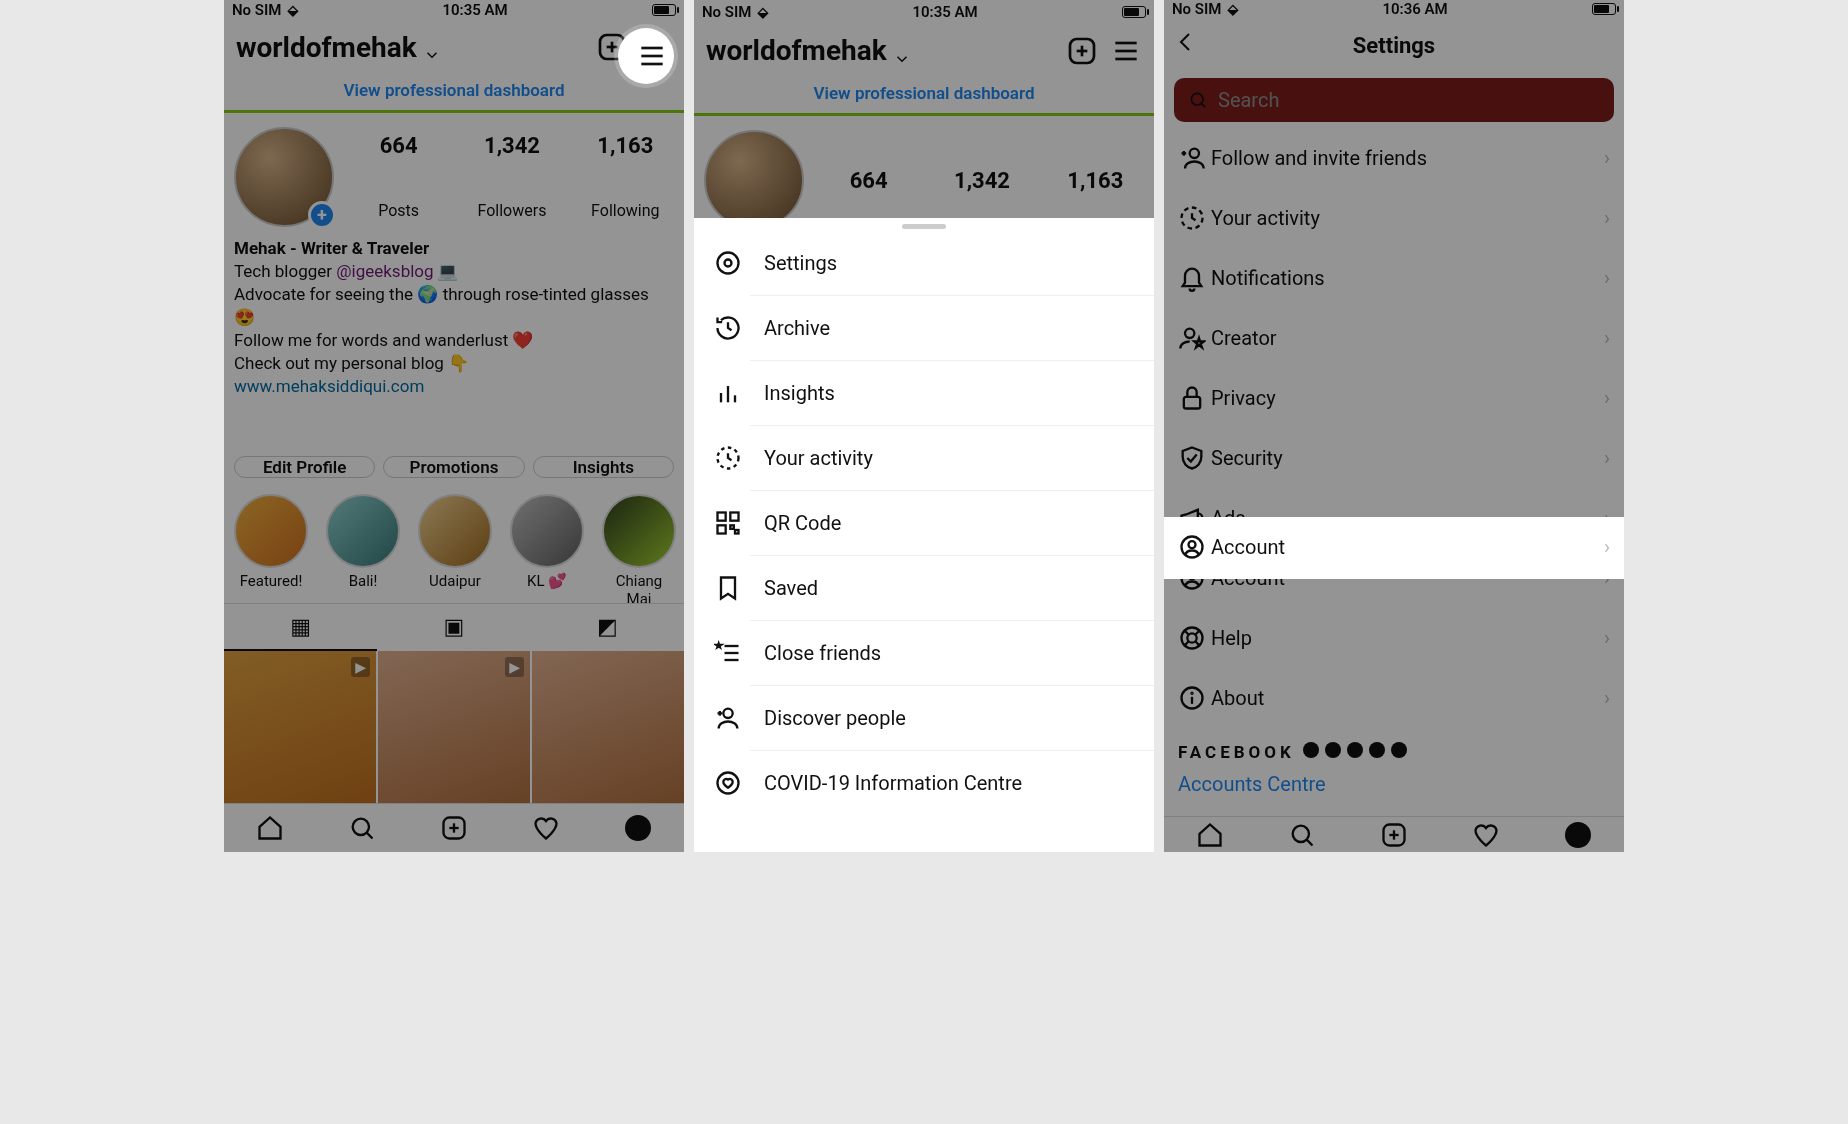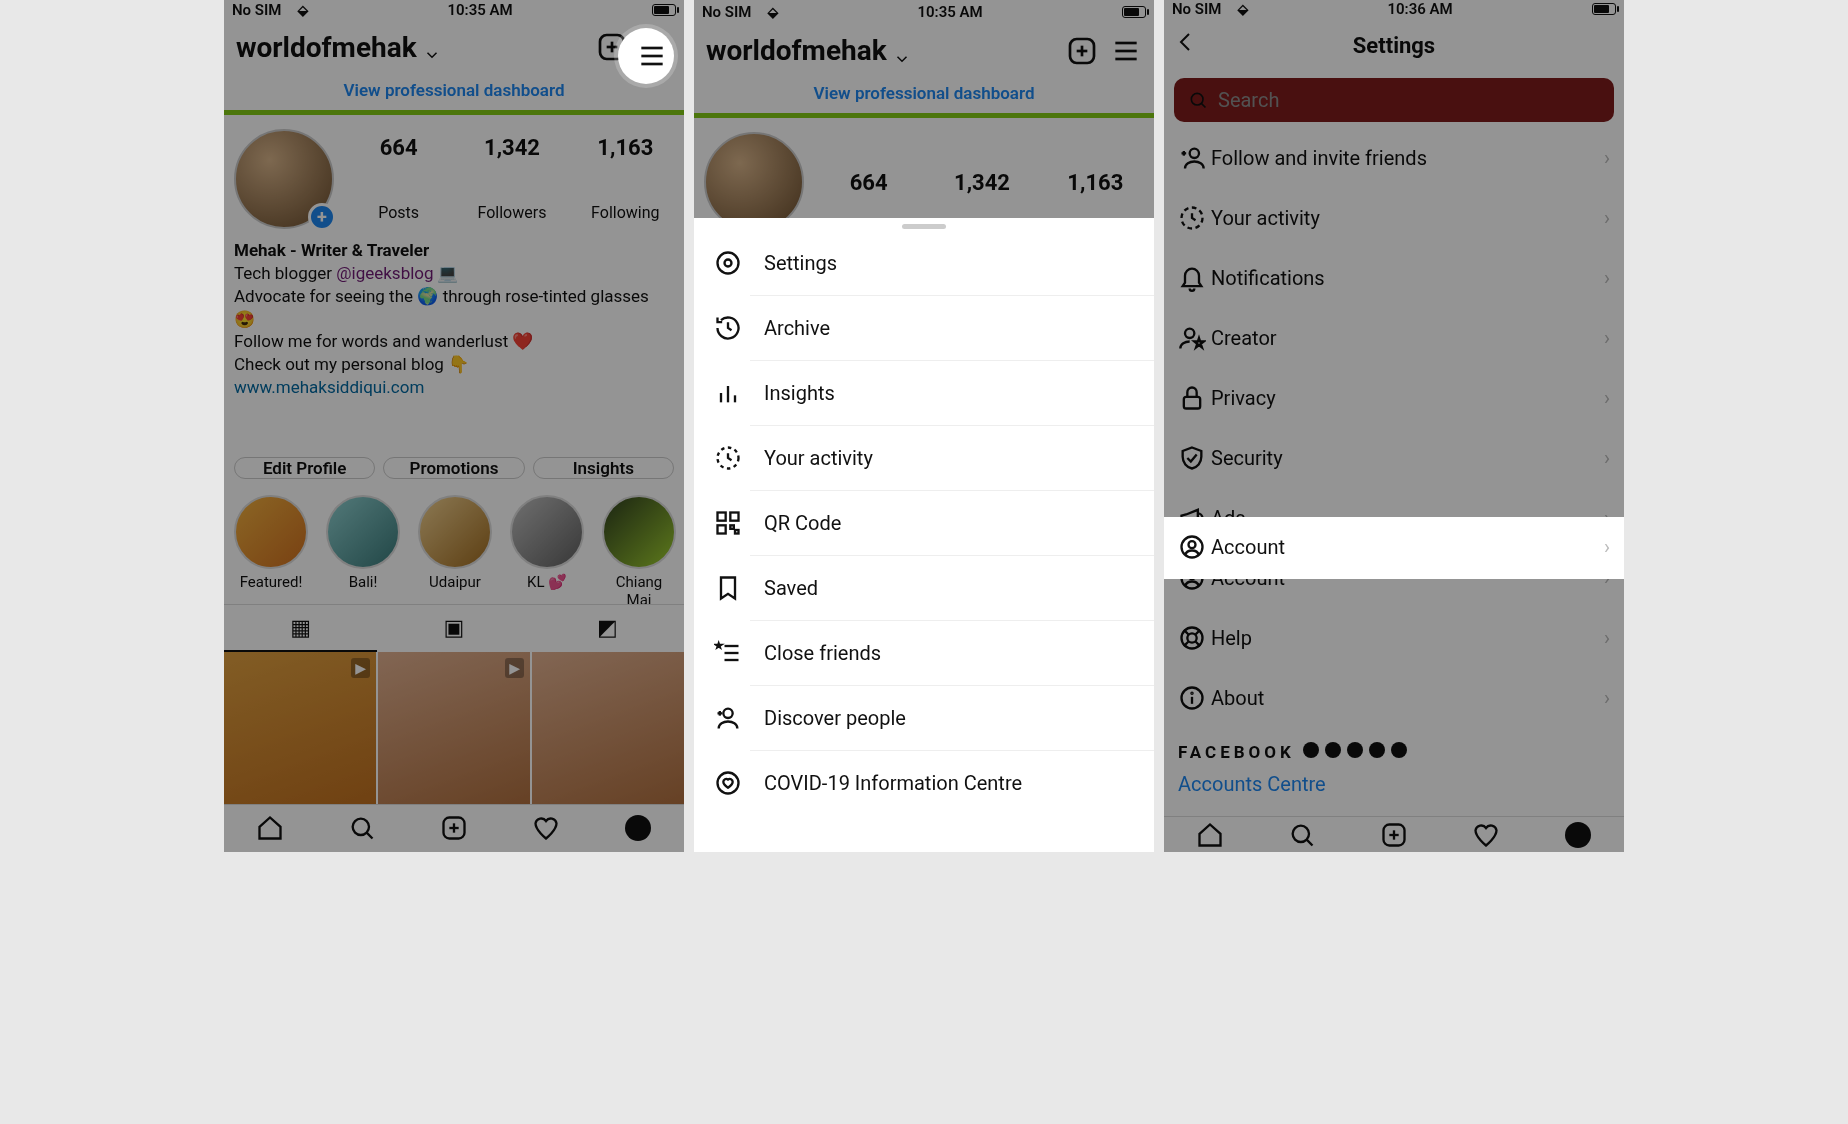--- a/index.html
+++ b/index.html
@@ -60,41 +60,41 @@
   .status-bar {
     height: 24px;
     display: flex;
     align-items: center;
     justify-content: space-between;
     padding: 0 8px;
     font-size: 15px;
     font-weight: 600;
     color: #111;
   }
-  .status-bar .left, .status-bar .right { display:flex; align-items:center; gap:16px; }
+  .status-bar .left, .status-bar .right { display:flex; align-items:center; gap:6px; }
   .status-bar .center { flex:1; text-align:center; }
   .wifi { font-size: 14px; }
   .battery {
     width: 24px; height: 12px; border:1.5px solid #111; border-radius:3px; position:relative;
   }
   .battery::after { content:""; position:absolute; right:-4px; top:2px; width:2px; height:6px; background:#111; border-radius:1px;}
   .battery .fill { position:absolute; left:1px; top:1px; bottom:1px; width:70%; background:#111; border-radius:1px;}
   
   .profile-header {
     display:flex; align-items:center; padding: 10px 12px 6px 12px;
   }
   .profile-username {
     font-size: 28px; font-weight: 700; display:flex; align-items:center; gap:6px;
   }
   .profile-header .spacer { flex:1; }
   .hdr-icon {
     width: 32px; height: 32px; display:flex; align-items:center; justify-content:center; margin-left: 12px;
   }
   .pro-dash {
-    text-align:center; padding: 10px 0; color:#1e87f0; font-weight:600; font-size:17px; border-bottom:5px solid #84cc16;
+    text-align:center; padding: 10px 0; color:#1e87f0; font-weight:600; font-size:17px; border-bottom:3px solid #84cc16;
   }
   .stats-row {
     display:flex; align-items:center; padding: 14px 10px 10px 10px; gap:16px;
   }
   .avatar-wrap { position: relative; width:100px; height:100px; }
   .avatar {
     width:100px; height:100px; border-radius:50%; background: radial-gradient(circle at 35% 30%, #d8b48a, #6a4c2c); border: 2px solid #ccc;
   }
   .avatar-plus {
     position:absolute; right:-2px; bottom:-2px; width:28px; height:28px; border-radius:50%; background:#1e87f0; border:3px solid #fff; display:flex; align-items:center; justify-content:center; color:#fff; font-size:18px; font-weight:700;

